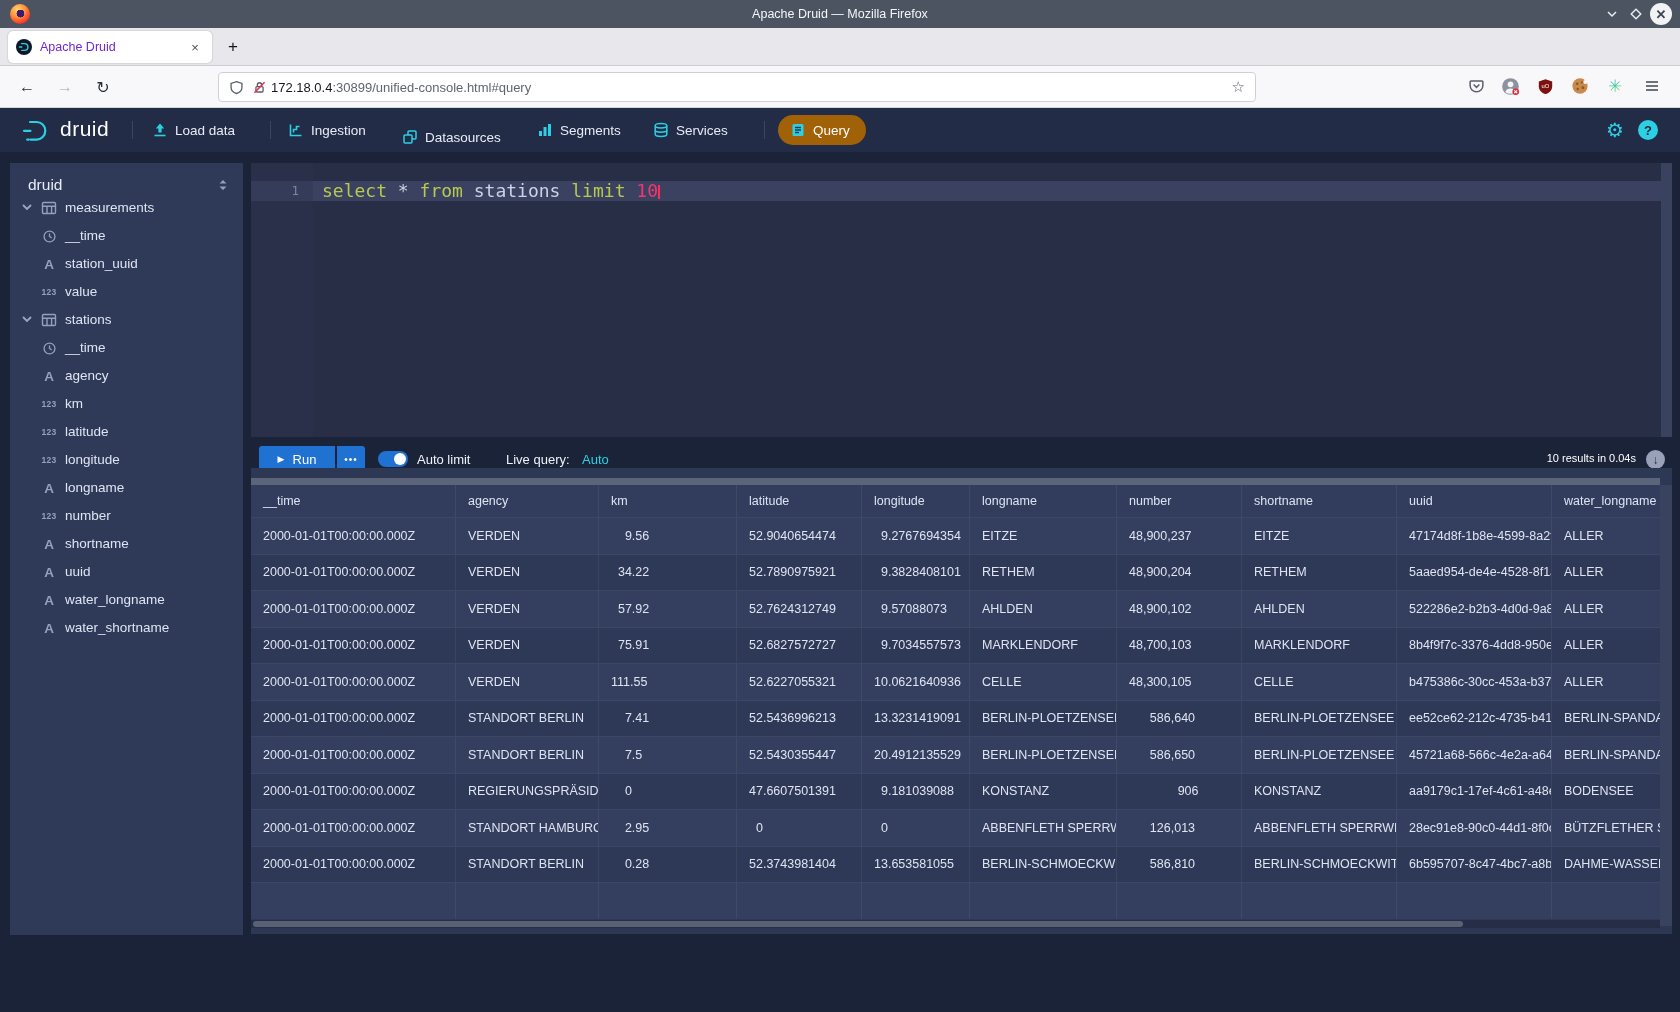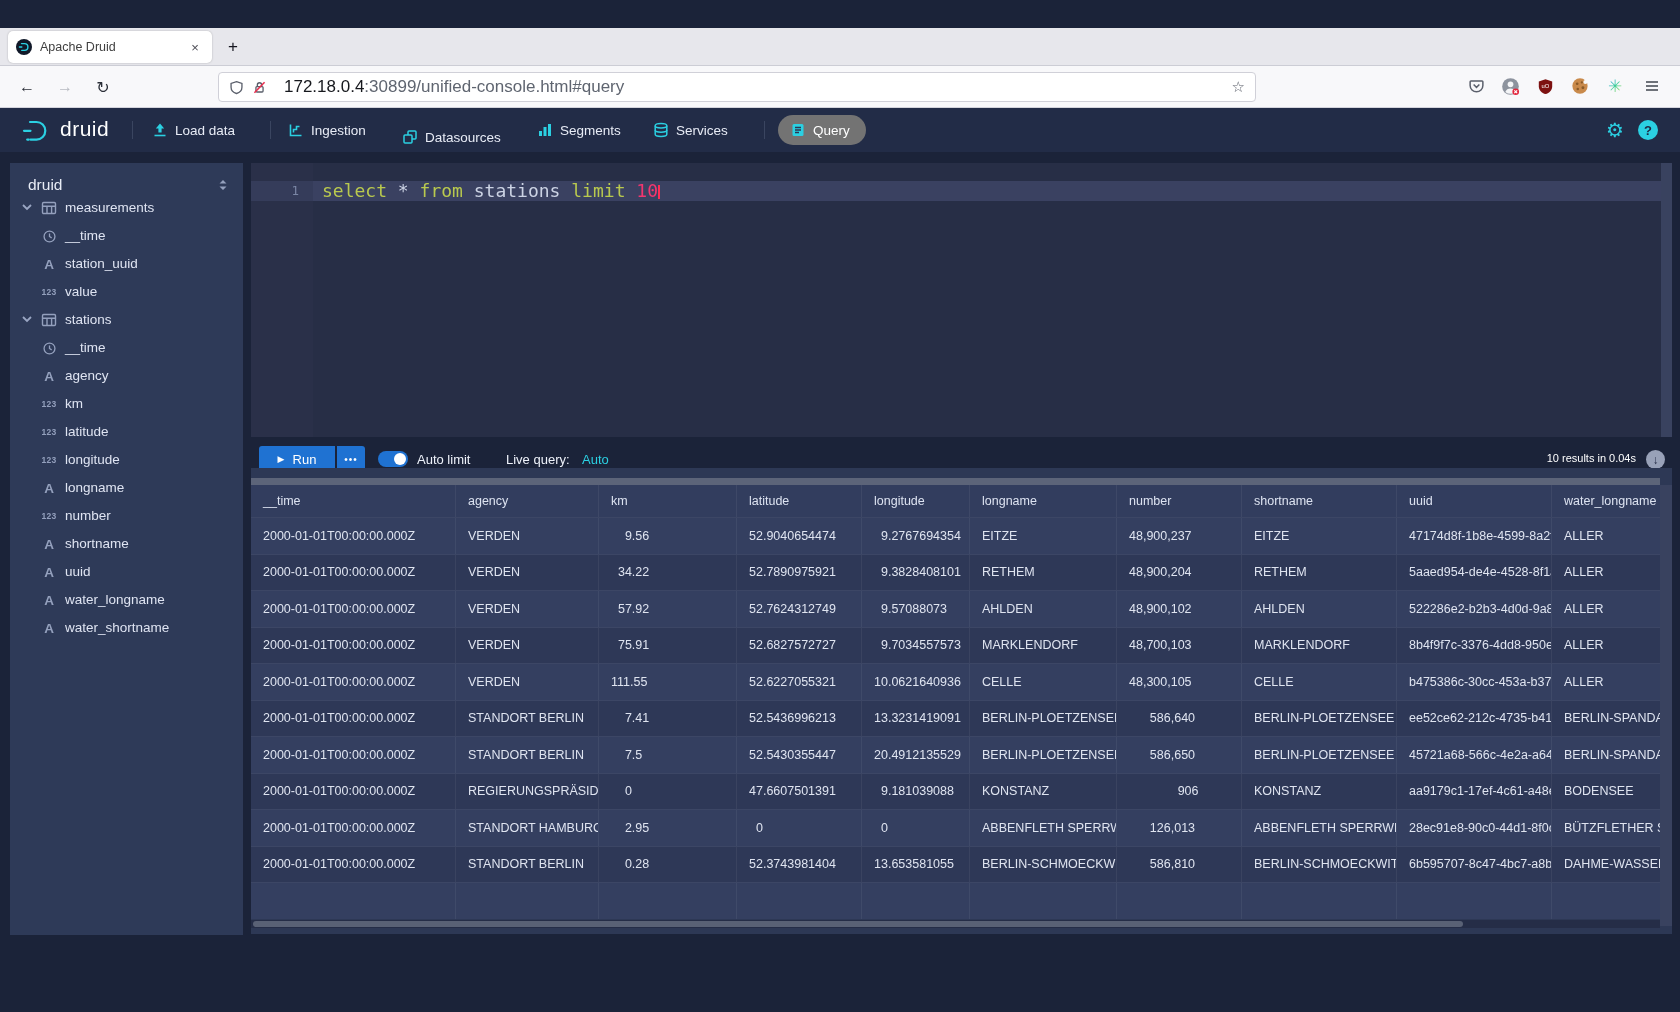--- a/index.html
+++ b/index.html
@@ -12,44 +12,44 @@
   #ff-logo { left:10px; top:4px; width:20px; height:20px; border-radius:50%;
     background: radial-gradient(circle at 52% 48%, #3b1a73 0 26%, rgba(0,0,0,0) 27%),
                 radial-gradient(circle at 38% 28%, #ffd567, #ff9640 38%, #ff5724 62%, #e22850 82%, #a01761 100%); }
   #window-title { left:0; width:1680px; top:0; height:28px; text-align:center; line-height:28px; color:#f4f6f9; font-size:12.5px; }
   .winctl { top:4px; width:20px; height:20px; color:#e9ecf1; display:flex; align-items:center; justify-content:center; }
   #win-close { left:1650px; top:3px; width:22px; height:22px; border-radius:50%; background:#f2f3f5; color:#3c4450; font-size:13px; font-weight:bold; display:flex; align-items:center; justify-content:center; }
 
   #tabbar { left:0; top:28px; width:1680px; height:38px; background:#e7e7ec; border-bottom:1px solid #cccdd5; }
   #tab { left:8px; top:3px; width:204px; height:32px; background:#ffffff; border-radius:5px; box-shadow:0 0 2px rgba(0,0,0,.25);
          display:flex; align-items:center; padding:0 8px; }
-  #tab-title { flex:1; margin-left:8px; font-size:12.5px; color:#404040; white-space:nowrap; overflow:hidden; }
+  #tab-title { flex:1; margin-left:8px; font-size:12.5px; color:#6d28d9; white-space:nowrap; overflow:hidden; }
   #tab-close { color:#4c4c55; font-size:13px; width:18px; text-align:center; }
   #newtab { left:222px; top:8px; width:22px; height:22px; color:#15151e; font-size:17px; display:flex; align-items:center; justify-content:center; }
 
   #navtoolbar { left:0; top:66px; width:1680px; height:42px; background:#f8f8fa; border-bottom:1px solid #d4d4dc; }
   .tbtn { top:8px; width:26px; height:26px; display:flex; align-items:center; justify-content:center; font-size:16px; color:#2b2f38; }
   #urlbar { left:218px; top:6px; width:1038px; height:30px; background:#ffffff; border:1px solid #d0d0d8; border-radius:4px;
             display:flex; align-items:center; padding:0 10px; }
-  #url-text { font-size:17px; margin-left:17px; white-space:nowrap; }
+  #url-text { font-size:13px; margin-left:4px; white-space:nowrap; }
   #url-host { color:#16181d; }
   #url-path { color:#5f6570; }
   #url-star { margin-left:auto; color:#5a5f6a; font-size:15px; }
   .ff-icon { top:8px; width:24px; height:24px; display:flex; align-items:center; justify-content:center; }
   #icon-colorways { font-size:17px; background:linear-gradient(135deg,#1e9bff,#45d48a 55%,#ffcf3e); -webkit-background-clip:text; background-clip:text; color:transparent; }
   #icon-hamburger { color:#40454f; }
 
   
   #dnavbar { left:0; top:108px; width:1680px; height:44px; background:#222c47; display:flex; align-items:center; }
   #brand-logo { left:21px; top:118px; }
   #brand-name { left:60px; top:117px; font-size:21px; color:#ffffff; letter-spacing:.5px; }
   .nav-div { top:121px; width:1px; height:18px; background:#3a4560; }
   .dnav-item { top:115px; height:30px; display:flex; align-items:center; color:#e8ecf6; font-size:13.5px; }
   .dnav-item .nicon { color:#2bd0e2; width:16px; height:16px; margin-right:7px; display:flex; }
-  #query-pill { left:778px; top:115px; height:30px; border-radius:15px; background:#737373; display:flex; align-items:center; padding:0 16px 0 12px; color:#ffffff; font-size:13.5px; }
+  #query-pill { left:778px; top:115px; height:30px; border-radius:15px; background:#a16207; display:flex; align-items:center; padding:0 16px 0 12px; color:#ffffff; font-size:13.5px; }
   #query-pill .nicon { width:16px; height:16px; margin-right:7px; display:flex; }
   #gear-icon { left:1606px; top:118px; font-size:20px; color:#2bd0e2; line-height:24px; font-family:"DejaVu Sans", sans-serif; }
   #help-icon { left:1638px; top:120px; width:20px; height:20px; border-radius:50%; background:#2bd0e2; color:#1d2742; font-weight:bold; font-size:13px; display:flex; align-items:center; justify-content:center; }
 
   
   #sidebar { left:10px; top:163px; width:233px; height:772px; background:#2e3a58; overflow:hidden; }
   #schema-header { position:absolute; left:0; top:8px; width:233px; height:28px; display:flex; align-items:center; }
   #schema-name { margin-left:18px; font-size:15.5px; color:#e8ecf6; }
   #schema-sort { position:absolute; right:12px; top:6px; color:#94a0bd; }
   .tree-row { position:absolute; left:0; width:233px; height:28px; display:flex; color:#dfe4f2; font-size:13.5px; }
@@ -100,20 +100,35 @@
   #hscroll-bottom { position:absolute; left:0; top:452px; width:1409px; height:8px; background:#252d47; }
   #hscroll-thumb { position:absolute; left:2px; top:1px; width:1210px; height:6px; background:#596175; border-radius:3px; }
 
   svg { display:block; }
 </style>
 </head>
 <body>
 
 <div id="screen">
 
+  <div id="titlebar" class="abs">
+    <div id="ff-logo" class="abs"></div>
+    <div id="window-title" class="abs">Apache Druid — Mozilla Firefox</div>
+    <div class="winctl abs" style="left:1602px;">
+      <svg width="12" height="12" viewBox="0 0 12 12">
+          <path d="M2 4l4 4 4-4" fill="none" stroke="#e9ecf1" stroke-width="1.5"></path>
+        </svg>
+    </div>
+    <div class="winctl abs" style="left:1626px;">
+      <svg width="12" height="12" viewBox="0 0 12 12">
+          <rect x="2.6" y="2.6" width="6.8" height="6.8" fill="none" stroke="#e9ecf1" stroke-width="1.4" transform="rotate(45 6 6)"></rect>
+        </svg>
+    </div>
+    <div id="win-close" class="abs">✕</div>
+  </div>
 
   <div id="tabbar" class="abs">
     <div id="tab" class="abs">
       <svg width="16" height="16" viewBox="0 0 16 16">
         <circle cx="8" cy="8" r="8" fill="#101828"></circle>
         <path d="M5.5 4.6h3a3.4 3.4 0 0 1 0 6.8H5.8" fill="none" stroke="#2bd0e2" stroke-width="1.4" stroke-linecap="round"></path>
         <path d="M3.4 8h2.4" stroke="#2bd0e2" stroke-width="1.4" stroke-linecap="round"></path>
       </svg>
       <span id="tab-title">Apache Druid</span>
       <span id="tab-close">×</span>

